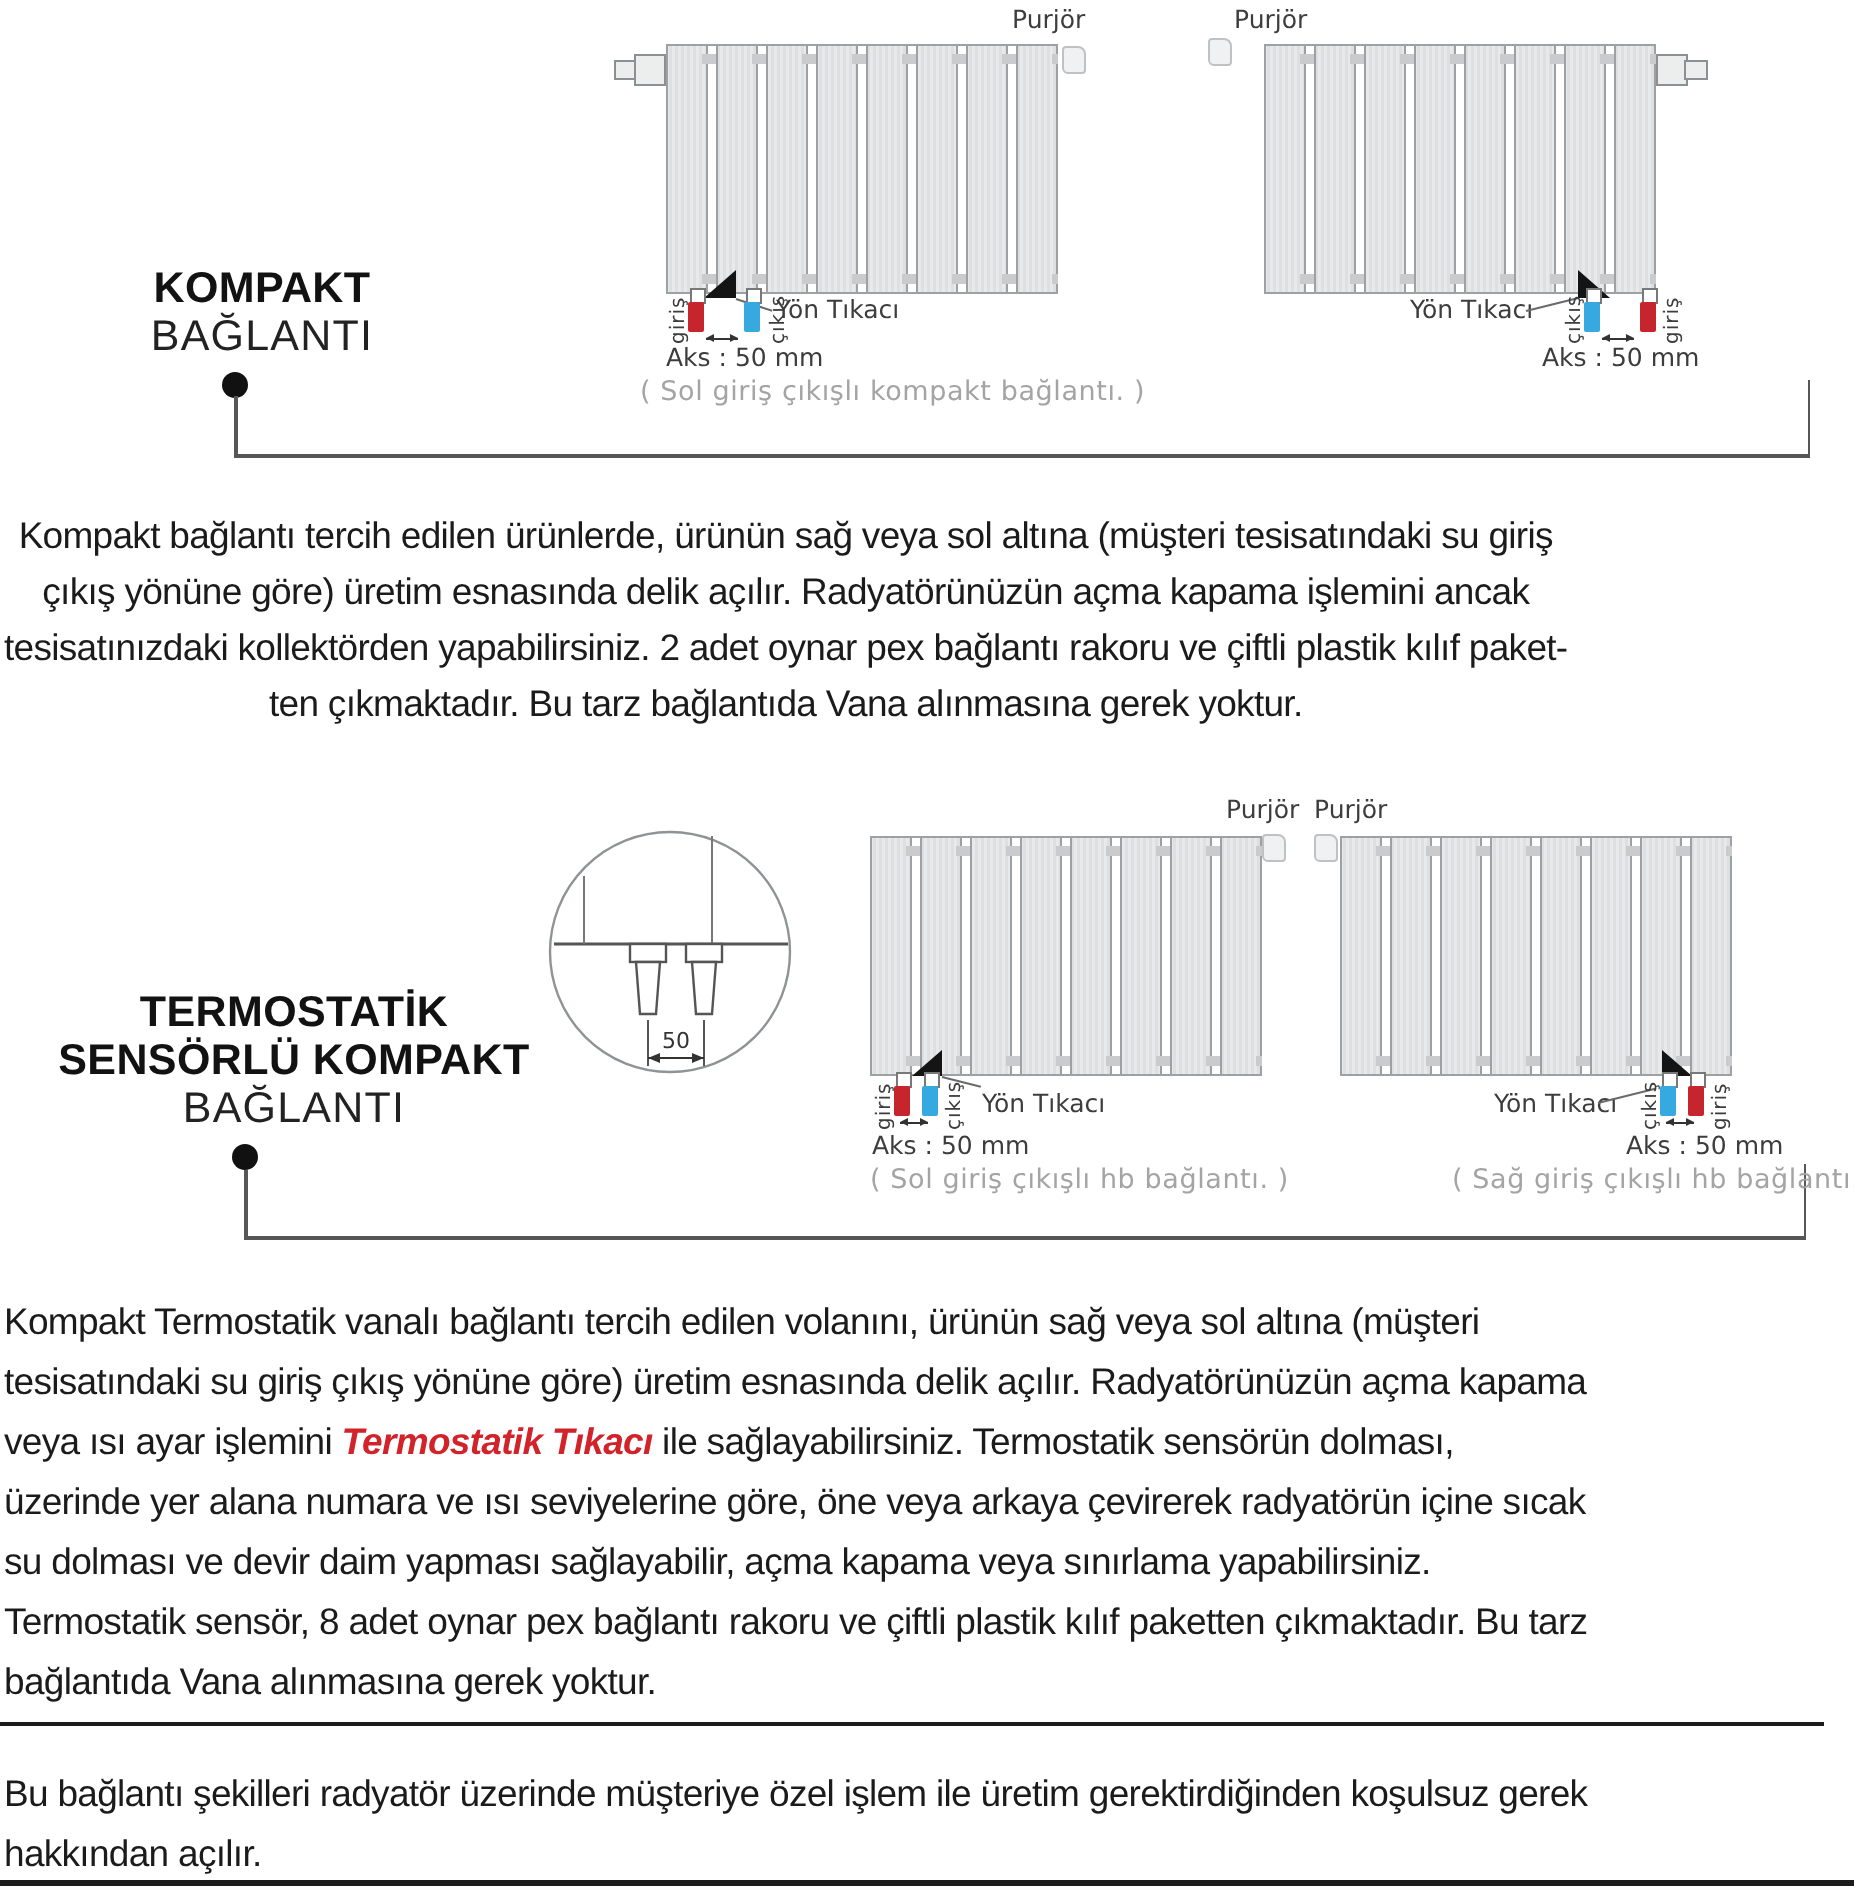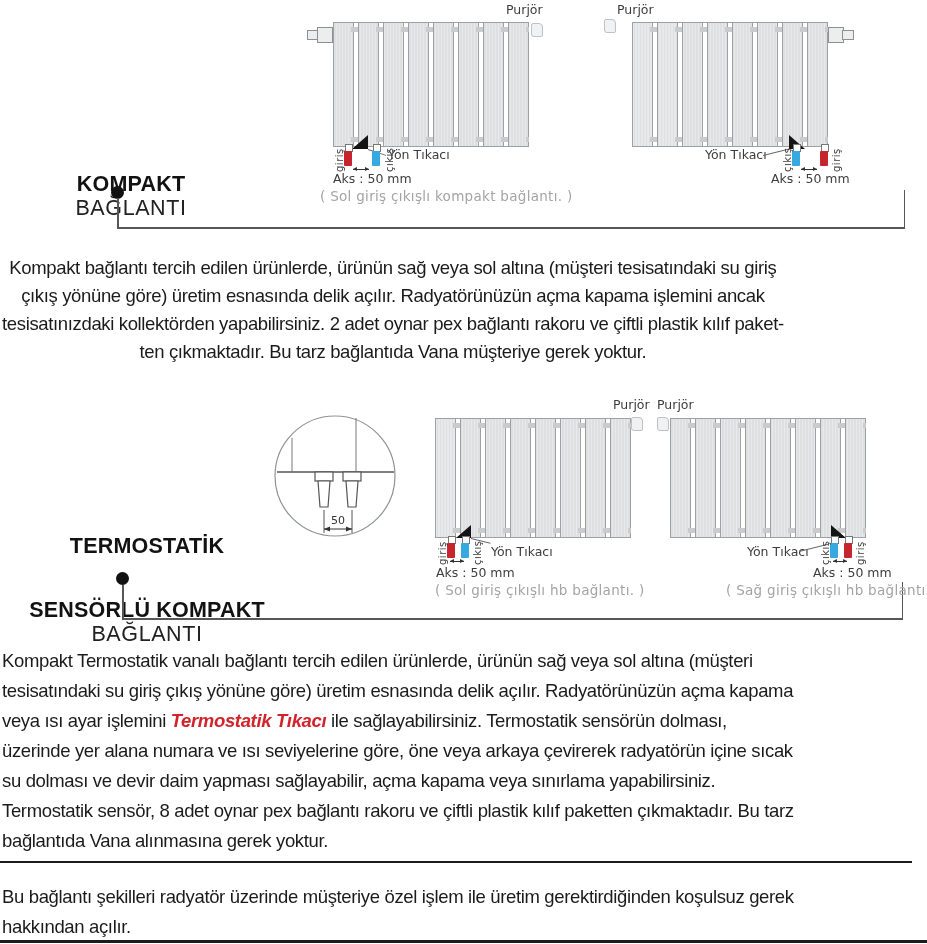--- a/index.html
+++ b/index.html
@@ -7,21 +7,21 @@
         font-family:"Liberation Sans",sans-serif;}
 
   
   .para{position:absolute;left:2px;color:#1b1b1b;font-size:18.5px;letter-spacing:-0.35px;white-space:nowrap;}
   .ln28{height:28px;line-height:28px;text-align:center;}
   .ln30{height:30px;line-height:30px;}
   .hl{color:#d2232a;font-weight:bold;font-style:italic;}
 
   
   .sec-title{position:absolute;text-align:center;color:#121212;}
-  .tb{font-weight:bold;font-size:21.5px;line-height:24px;letter-spacing:0.2px;margin-top:40px;}
+  .tb{font-weight:bold;font-size:21.5px;line-height:24px;letter-spacing:0.2px;}
   .tr{font-weight:normal;font-size:21.5px;line-height:24px;letter-spacing:0.6px;color:#222;}
 
   
   .dot{position:absolute;width:13px;height:13px;background:#111;border-radius:50%;}
   .cl{position:absolute;background:#575757;}
 
   
   .radiator{position:absolute;
     background-image:
       repeating-linear-gradient(90deg,#9da1a4 0,#9da1a4 1px,transparent 1px,transparent 20px,#9da1a4 20px,#9da1a4 21px,#ffffff 21px,#ffffff 25px),
@@ -101,21 +101,21 @@
   <div class="pipe red" style="left:820px;top:151px;"></div>
   <div class="vtext" style="left:782px;top:146px;height:26px;">çıkış</div>
   <div class="vtext" style="left:831px;top:146px;height:26px;">giriş</div>
   <div class="dim" style="left:801px;top:169px;width:16px;"></div>
   <div class="lbl" style="left:771px;top:171px;">Aks : 50 mm</div>
 
   <div class="para" style="top:254px;">
     <div class="ln28">Kompakt bağlantı tercih edilen ürünlerde, ürünün sağ veya sol altına (müşteri tesisatındaki su giriş</div>
     <div class="ln28">çıkış yönüne göre) üretim esnasında delik açılır. Radyatörünüzün açma kapama işlemini ancak</div>
     <div class="ln28">tesisatınızdaki kollektörden yapabilirsiniz. 2 adet oynar pex bağlantı rakoru ve çiftli plastik kılıf paket-</div>
-    <div class="ln28">ten çıkmaktadır. Bu tarz bağlantıda Vana müşteriye gerek yoktur.</div>
+    <div class="ln28">ten çıkmaktadır. Bu tarz bağlantıda Vana alınmasına gerek yoktur.</div>
   </div>
 
   <div class="sec-title" style="left:27px;top:494px;width:240px;">
     <div class="tb">TERMOSTATİK</div>
     <div class="tb">SENSÖRLÜ KOMPAKT</div>
     <div class="tr">BAĞLANTI</div>
   </div>
   <div class="dot" style="left:116px;top:572px;"></div>
   <div class="cl" style="left:122px;top:585px;width:1.5px;height:34px;"></div>
   <div class="cl" style="left:122px;top:618px;width:781px;height:1.5px;"></div>
@@ -166,21 +166,21 @@
   <div class="sq" style="left:845px;top:536px;"></div>
   <div class="pipe blue" style="left:830px;top:543px;"></div>
   <div class="pipe red" style="left:844px;top:543px;"></div>
   <div class="vtext" style="left:820px;top:539px;height:26px;">çıkış</div>
   <div class="vtext" style="left:855px;top:539px;height:26px;">giriş</div>
   <div class="dim" style="left:833px;top:561px;width:14px;"></div>
   <div class="lbl" style="left:813px;top:565px;">Aks : 50 mm</div>
   <div class="cap" style="left:726px;top:582px;">( Sağ giriş çıkışlı hb bağlantı. )</div>
 
   <div class="para" style="top:646px;">
-    <div class="ln30">Kompakt Termostatik vanalı bağlantı tercih edilen ürünlerde, ürünün sağ veya sol altına (müşteri</div>
+    <div class="ln30">Kompakt Termostatik vanalı bağlantı tercih edilen volanını, ürünün sağ veya sol altına (müşteri</div>
     <div class="ln30">tesisatındaki su giriş çıkış yönüne göre) üretim esnasında delik açılır. Radyatörünüzün açma kapama</div>
     <div class="ln30"><span>veya ısı ayar işlemini </span><span class="hl">Termostatik Tıkacı</span><span> ile sağlayabilirsiniz. Termostatik sensörün dolması,</span></div>
     <div class="ln30">üzerinde yer alana numara ve ısı seviyelerine göre, öne veya arkaya çevirerek radyatörün içine sıcak</div>
     <div class="ln30">su dolması ve devir daim yapması sağlayabilir, açma kapama veya sınırlama yapabilirsiniz.</div>
     <div class="ln30">Termostatik sensör, 8 adet oynar pex bağlantı rakoru ve çiftli plastik kılıf paketten çıkmaktadır. Bu tarz</div>
     <div class="ln30">bağlantıda Vana alınmasına gerek yoktur.</div>
   </div>
 
   <div class="hr" style="top:861px;width:912px;height:2px;"></div>
 

